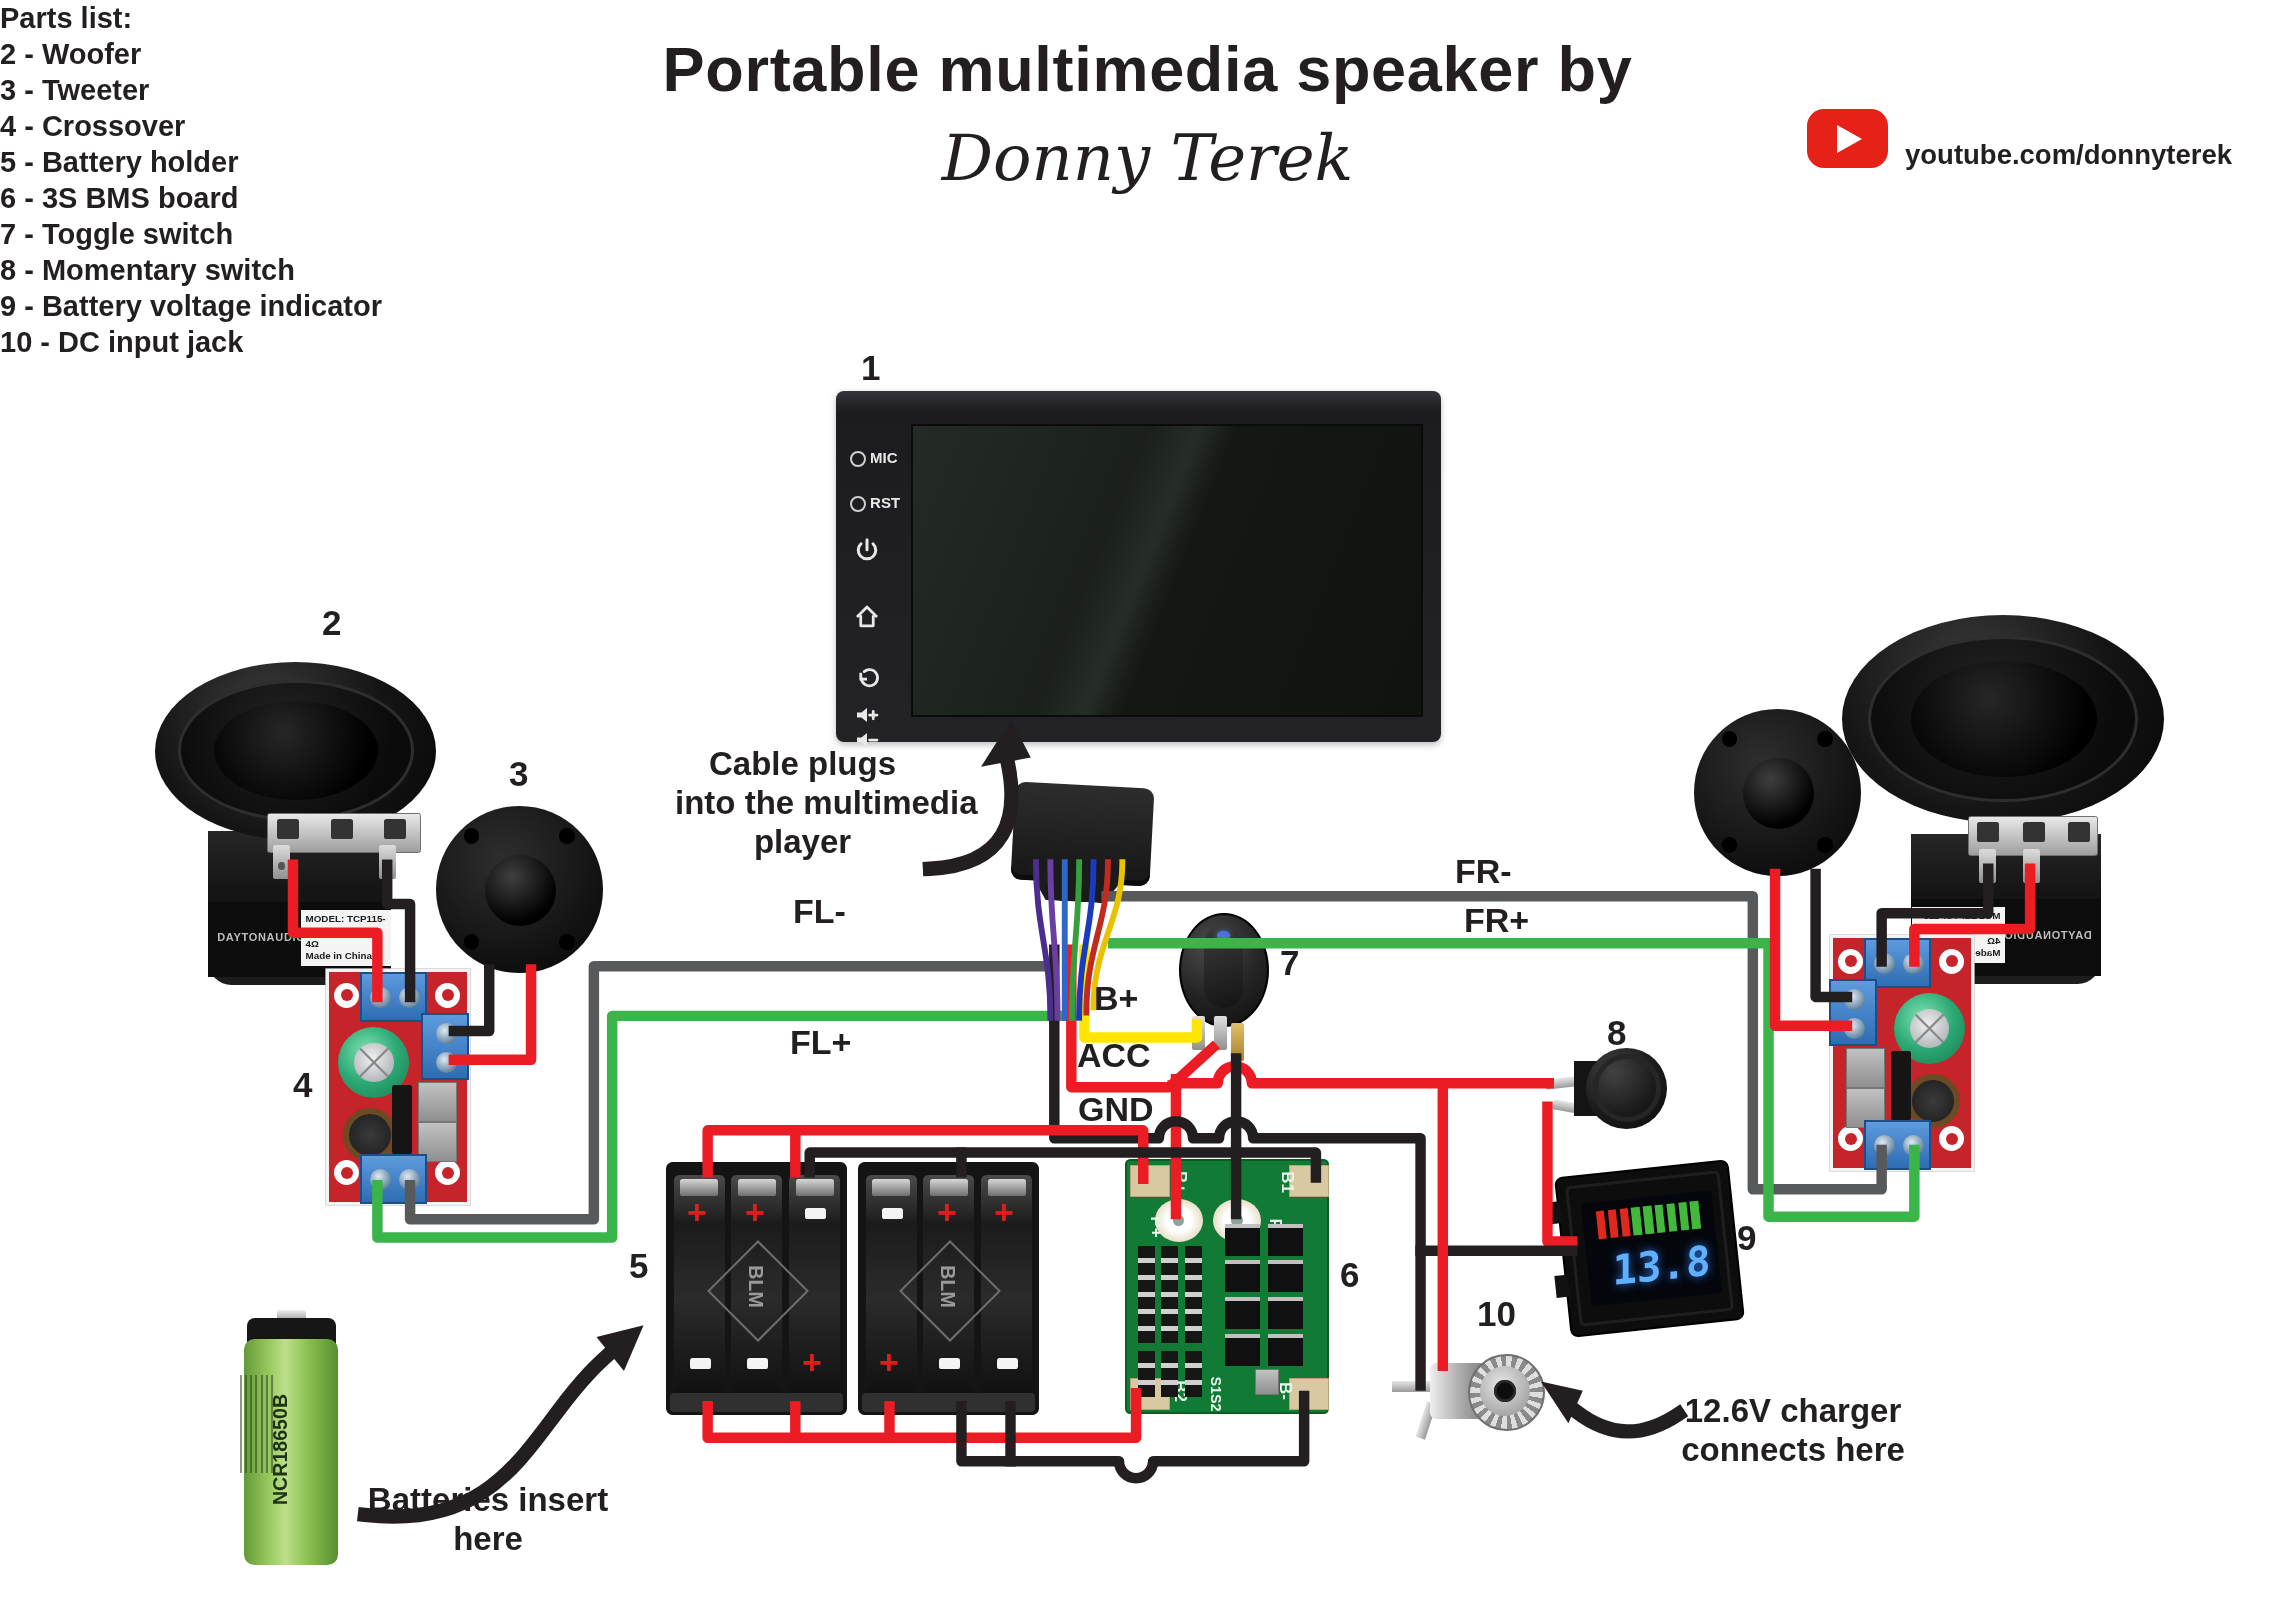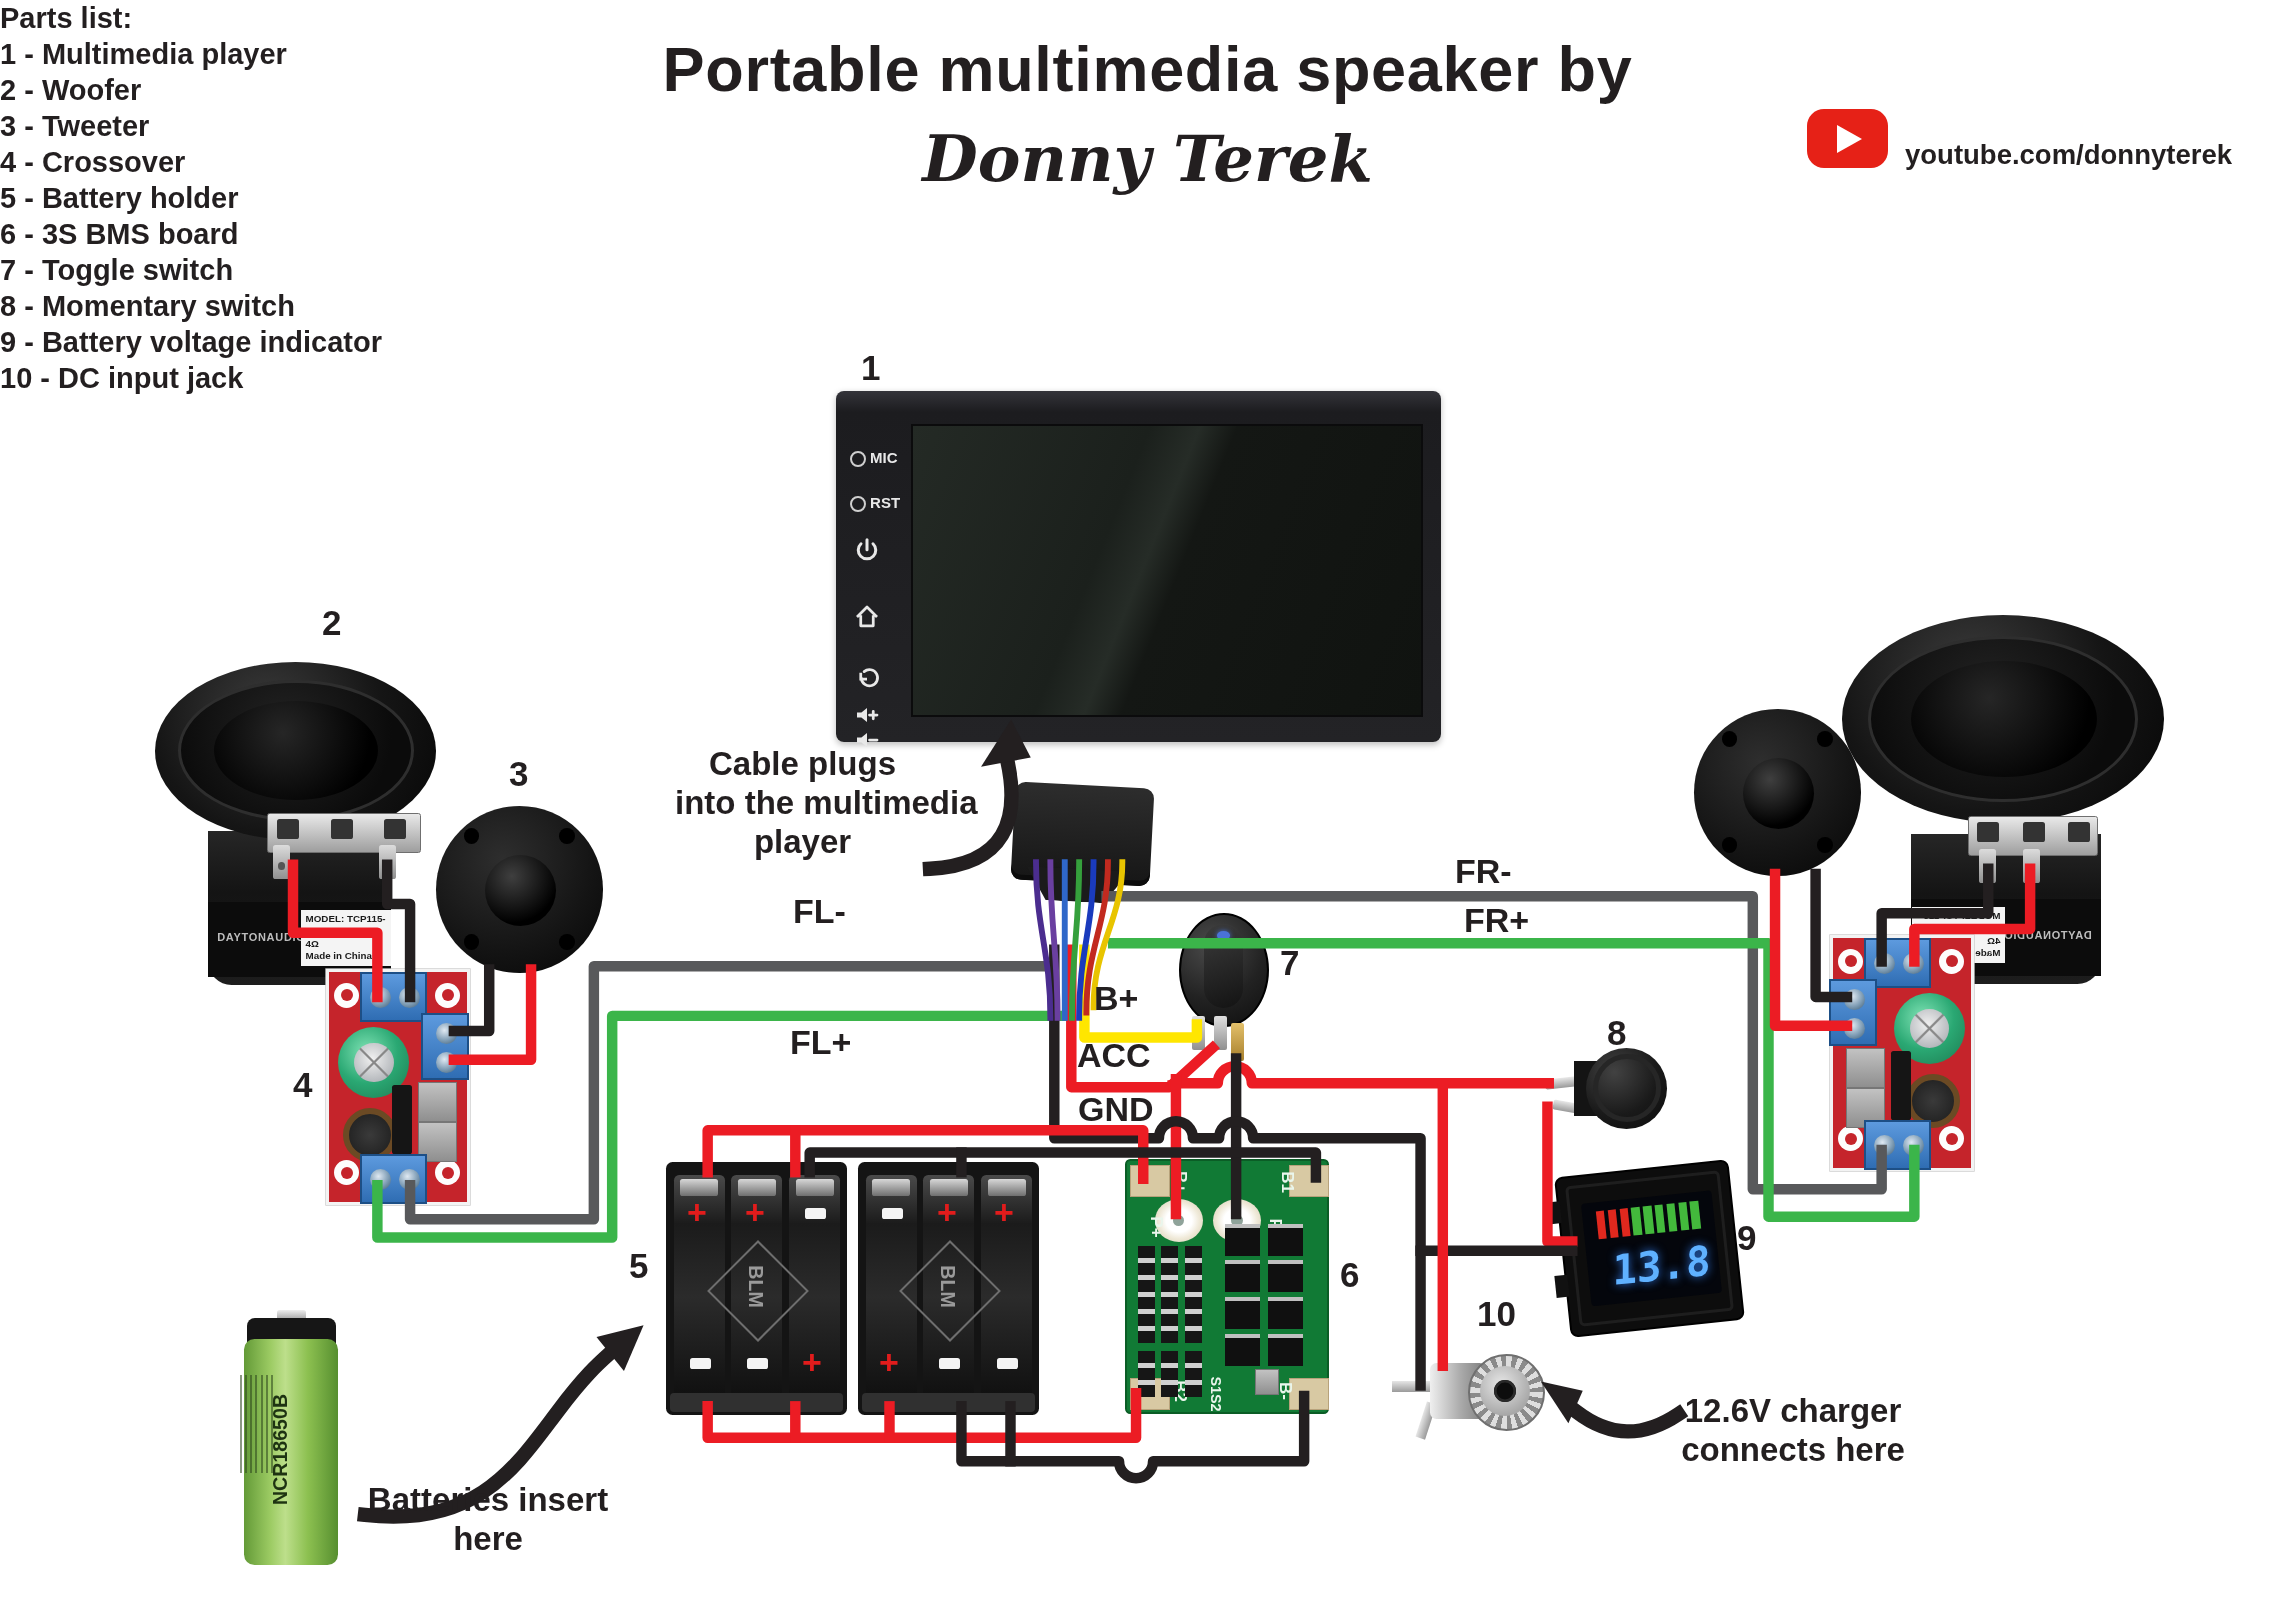--- a/index.html
+++ b/index.html
@@ -6,21 +6,21 @@
   #canvas{position:relative;width:2295px;height:1623px;background:#fff;overflow:hidden;
           font-family:"Liberation Sans",sans-serif;color:#231f20;}
   .abs{position:absolute;}
   svg.wires{position:absolute;left:0;top:0;z-index:3;pointer-events:none;}
   .comp{position:absolute;z-index:2;}
   .lbl{position:absolute;z-index:4;font-weight:bold;color:#231f20;white-space:nowrap;}
 
   
   .title{left:0;right:0;top:33px;text-align:center;font-size:63px;letter-spacing:0.7px;}
   .subtitle{left:0;right:0;top:121px;text-align:center;font-family:"DejaVu Serif",serif;
-            font-style:italic;font-weight:bold;font-size:64px;}
+            font-style:italic;font-weight:normal;font-size:64px;}
   .yt-badge{left:1807px;top:109px;width:81px;height:59px;border-radius:17px;background:#e62117;z-index:4;}
   .yt-badge:after{content:"";position:absolute;left:30px;top:15.7px;border-left:25px solid #fff;
             border-top:14.4px solid transparent;border-bottom:14.4px solid transparent;}
   .yt-text{left:1905px;top:139px;font-size:27.5px;font-weight:600;}
 
   
   .parts{left:118px;top:149px;font-size:29px;font-weight:bold;line-height:36px;z-index:4;}
 
   
   .n{font-size:35px;}
@@ -228,21 +228,20 @@
     </g>
   </svg>
 
   <div class="lbl title">Portable multimedia speaker by</div>
   <div class="lbl subtitle">Donny Terek</div>
   <div class="abs yt-badge"></div>
   <div class="lbl yt-text">youtube.com/donnyterek</div>
 
   <div class="parts">
     <div>Parts list:</div>
-    <div>1 - Multimedia player</div>
     <div>2 - Woofer</div>
     <div>3 - Tweeter</div>
     <div>4 - Crossover</div>
     <div>5 - Battery holder</div>
     <div>6 - 3S BMS board</div>
     <div>7 - Toggle switch</div>
     <div>8 - Momentary switch</div>
     <div>9 - Battery voltage indicator</div>
     <div>10 - DC input jack</div>
   </div>

